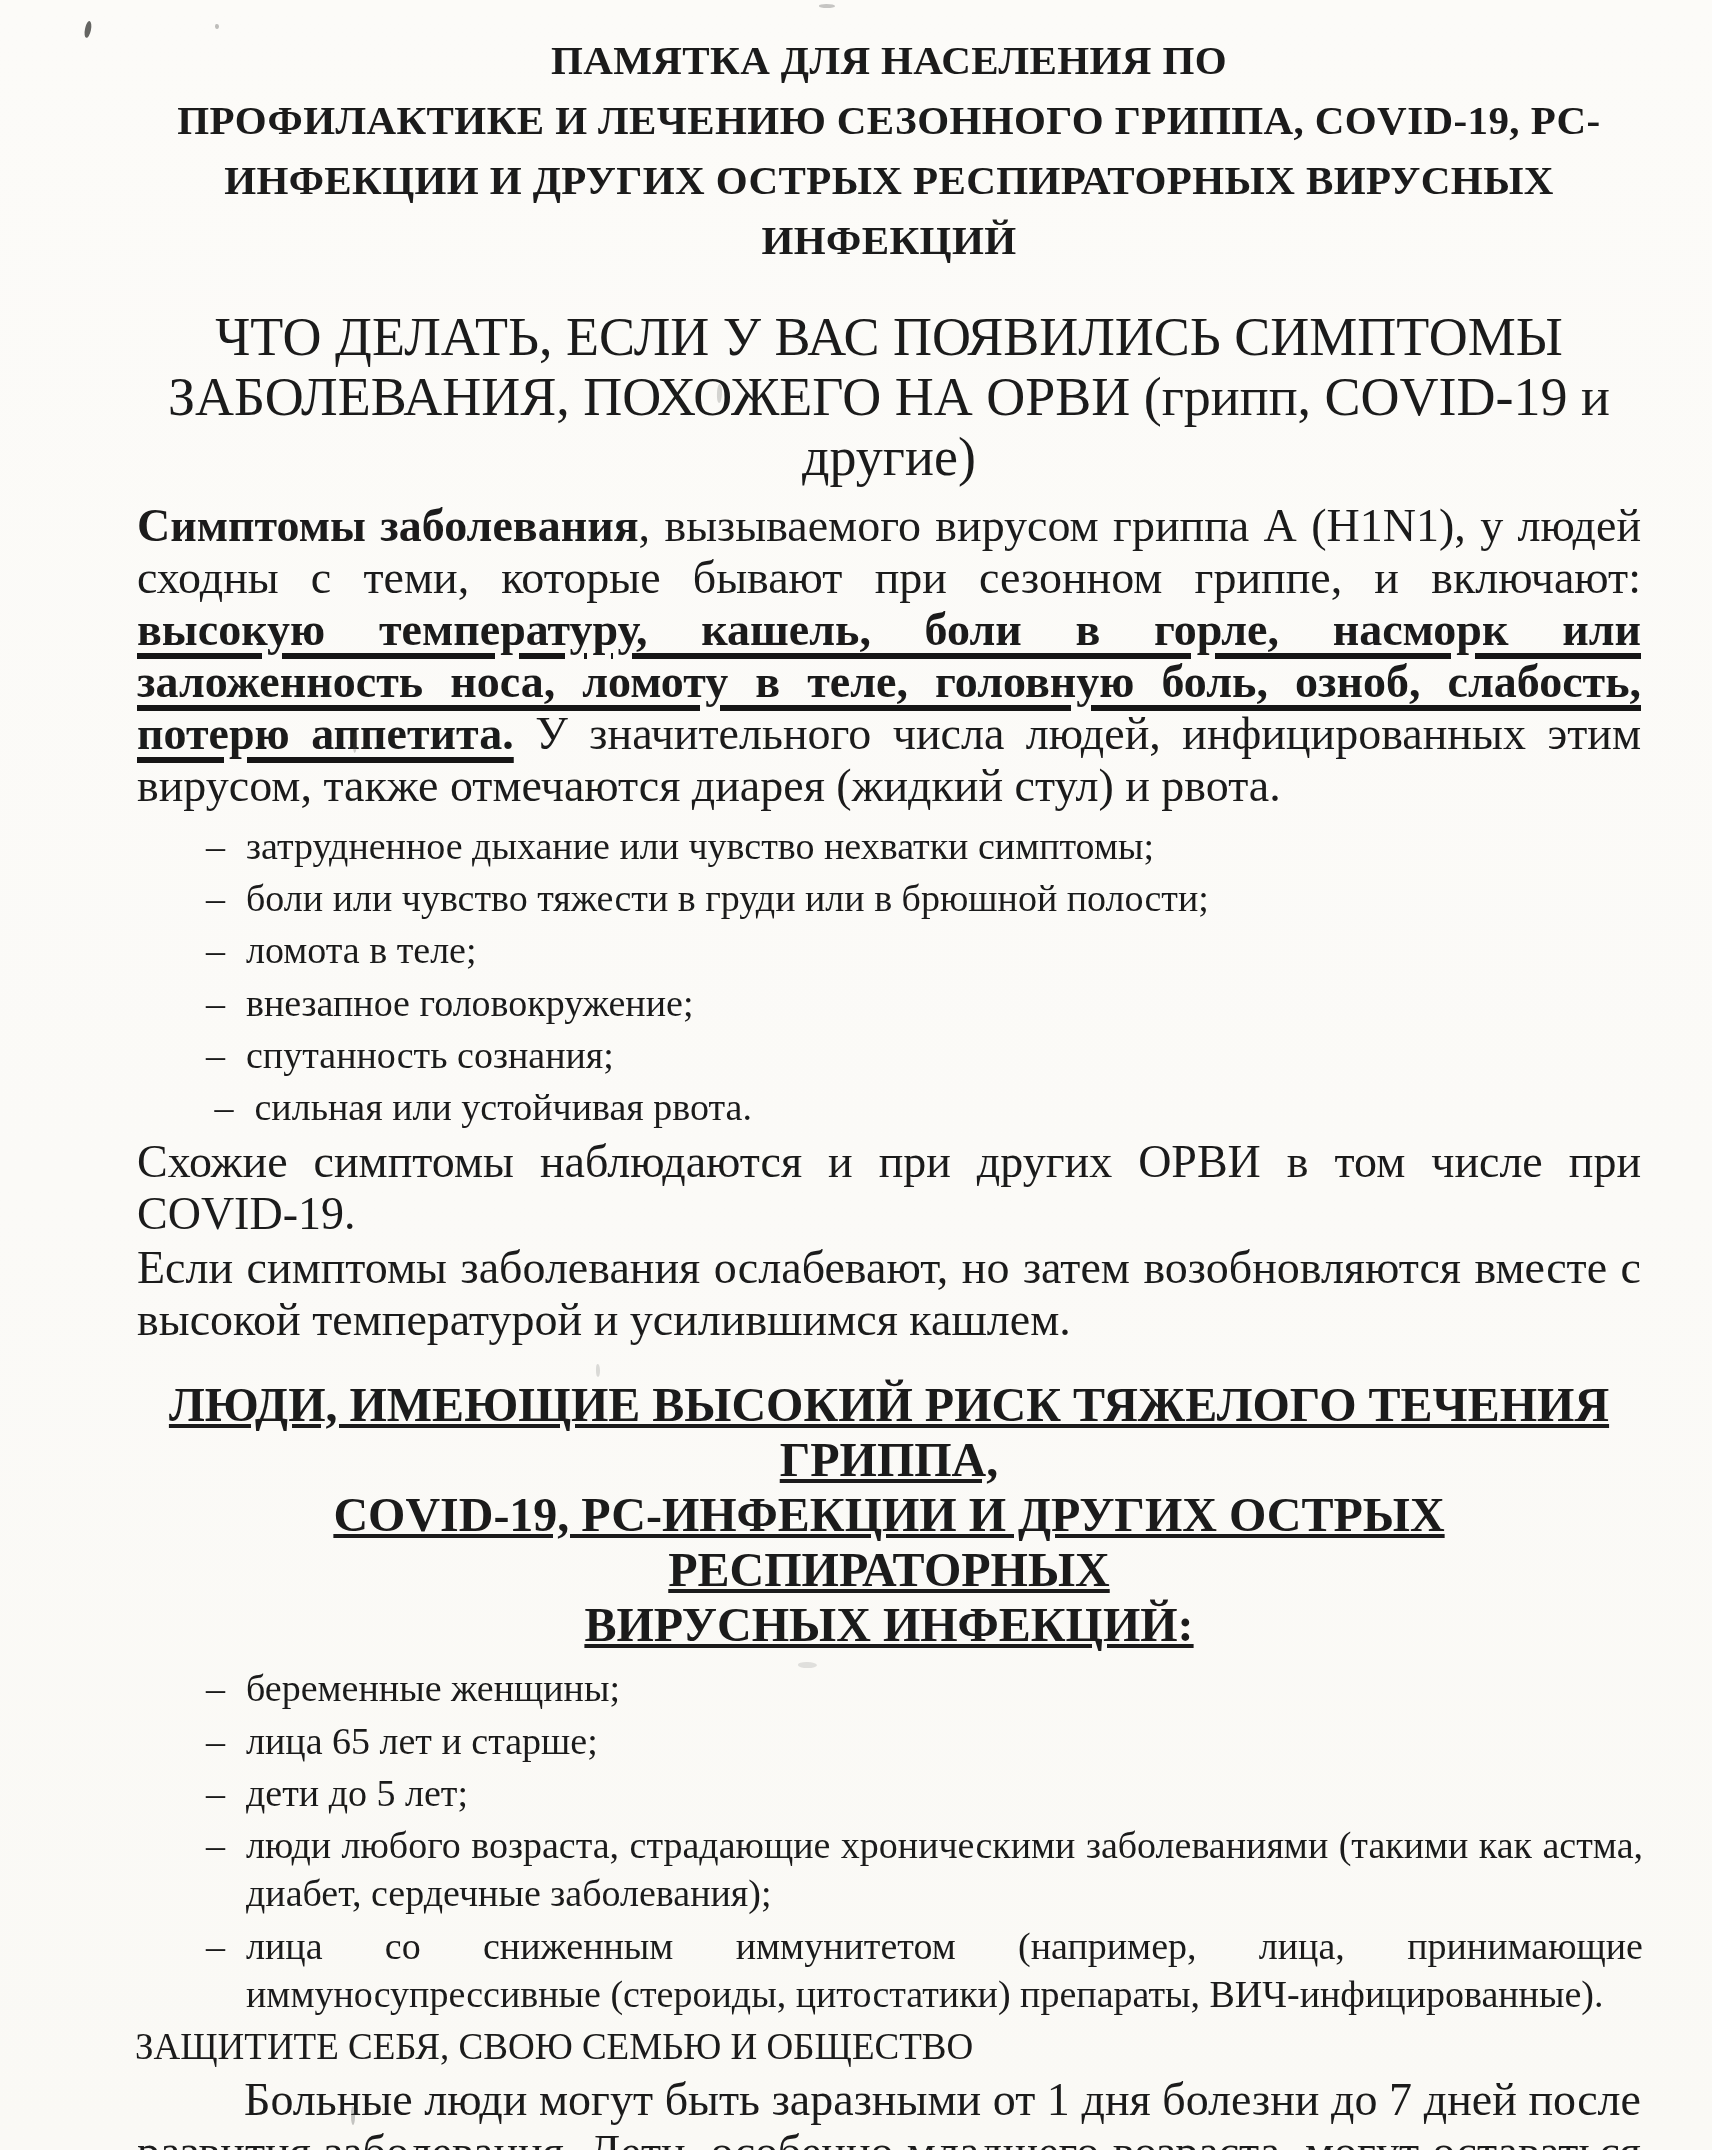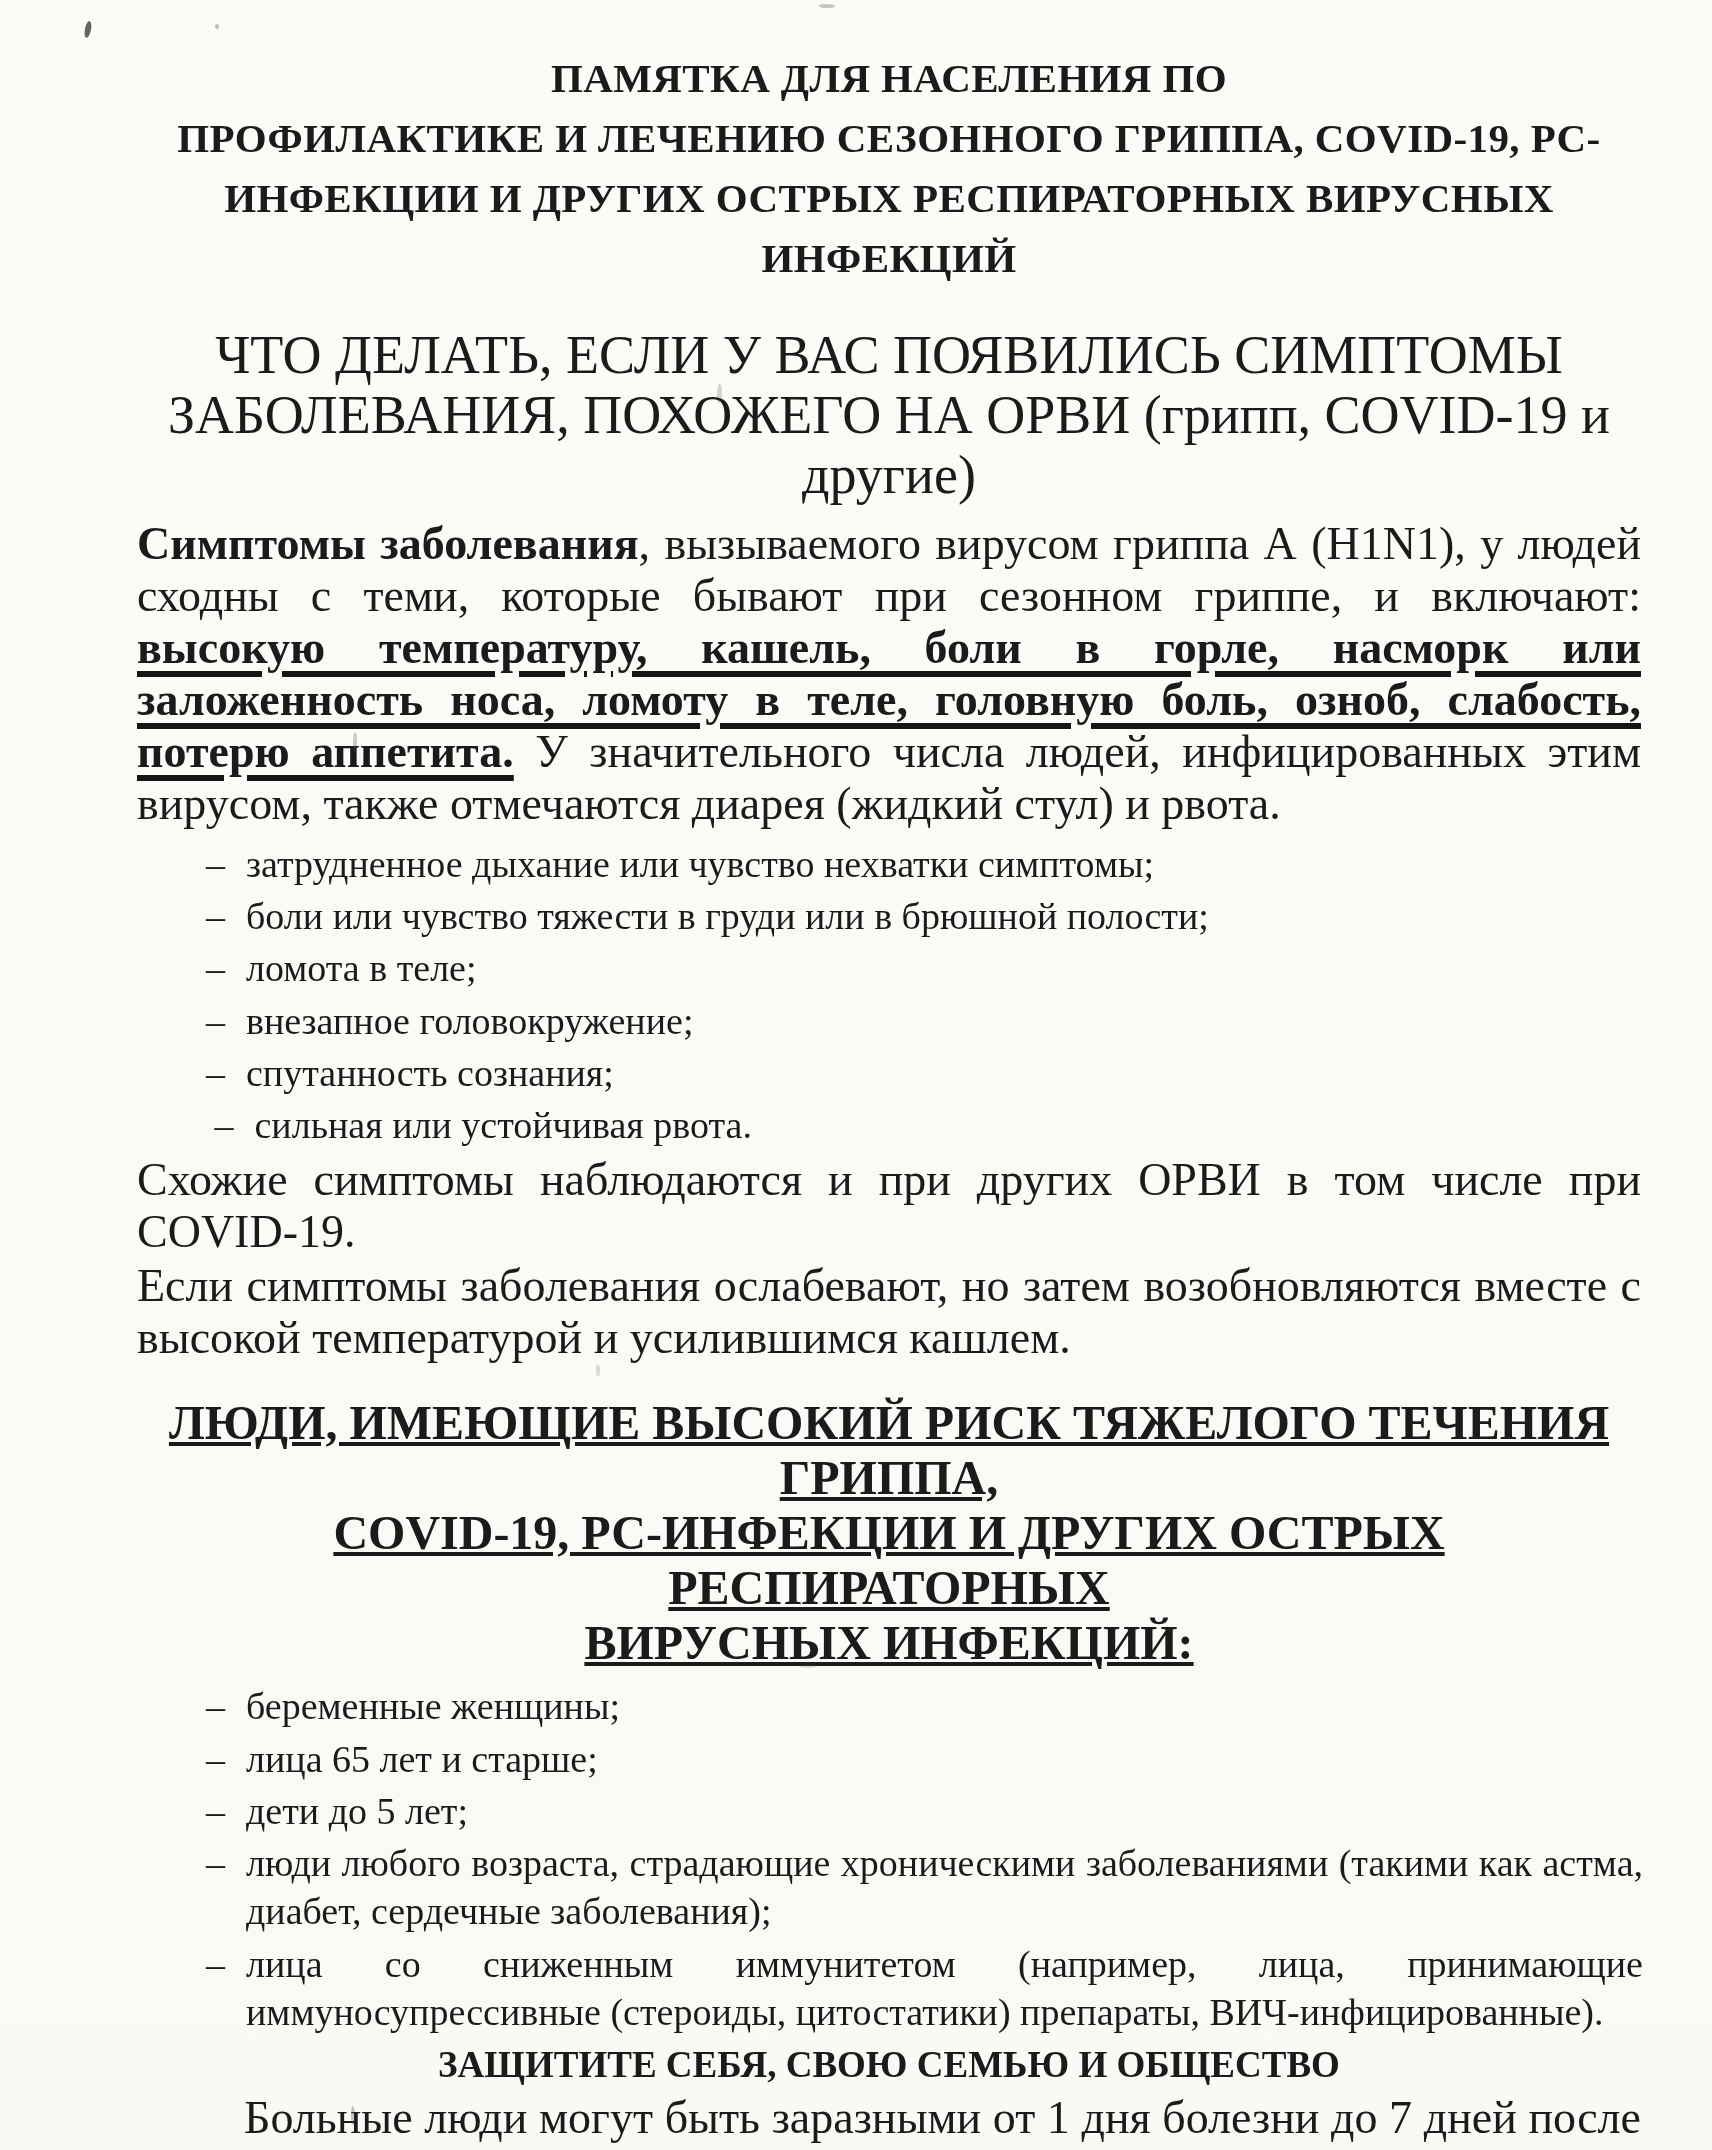--- a/index.html
+++ b/index.html
@@ -9,21 +9,21 @@
   }
   .page {
     position: relative;
     width: 1713px;
     height: 2151px;
     margin: 0 auto;
     background: linear-gradient(180deg, #fcfbf8 0%, #fbfaf7 55%, #faf9f5 100%);
     color: #1b1b1b;
     font-family: "Liberation Serif", "DejaVu Serif", serif;
     box-sizing: border-box;
-    padding: 48px 70px 0 135px;
+    padding: 30px 70px 0 135px;
     overflow: hidden;
   }
   .title {
     margin: 0;
     font-size: 41px;
     font-weight: 700;
     line-height: 60px;
     text-align: center;
     white-space: pre-line;
     letter-spacing: 0.4px;
@@ -75,23 +75,23 @@
     font-weight: 700;
     line-height: 55px;
     text-align: center;
     white-space: pre-line;
     text-decoration: underline;
   }
   .risk-list { margin-top: 12.8px; }
   .protect-heading {
     margin: 2.8px 0 0 0;
     font-size: 37px;
-    font-weight: 700;
+    font-weight: 400;
     line-height: 50px;
-    text-align: center;
+    text-align: left;
   }
   .indent { text-indent: 107px; }
   
   .speck {
     position: absolute;
     background: #4a4a48;
     border-radius: 45% 55% 50% 50%;
     pointer-events: none;
   }
   .s1 { left: 85px; top: 21.3px;  width: 6.4px;  height: 17px; opacity: .85; transform: rotate(12deg); }

